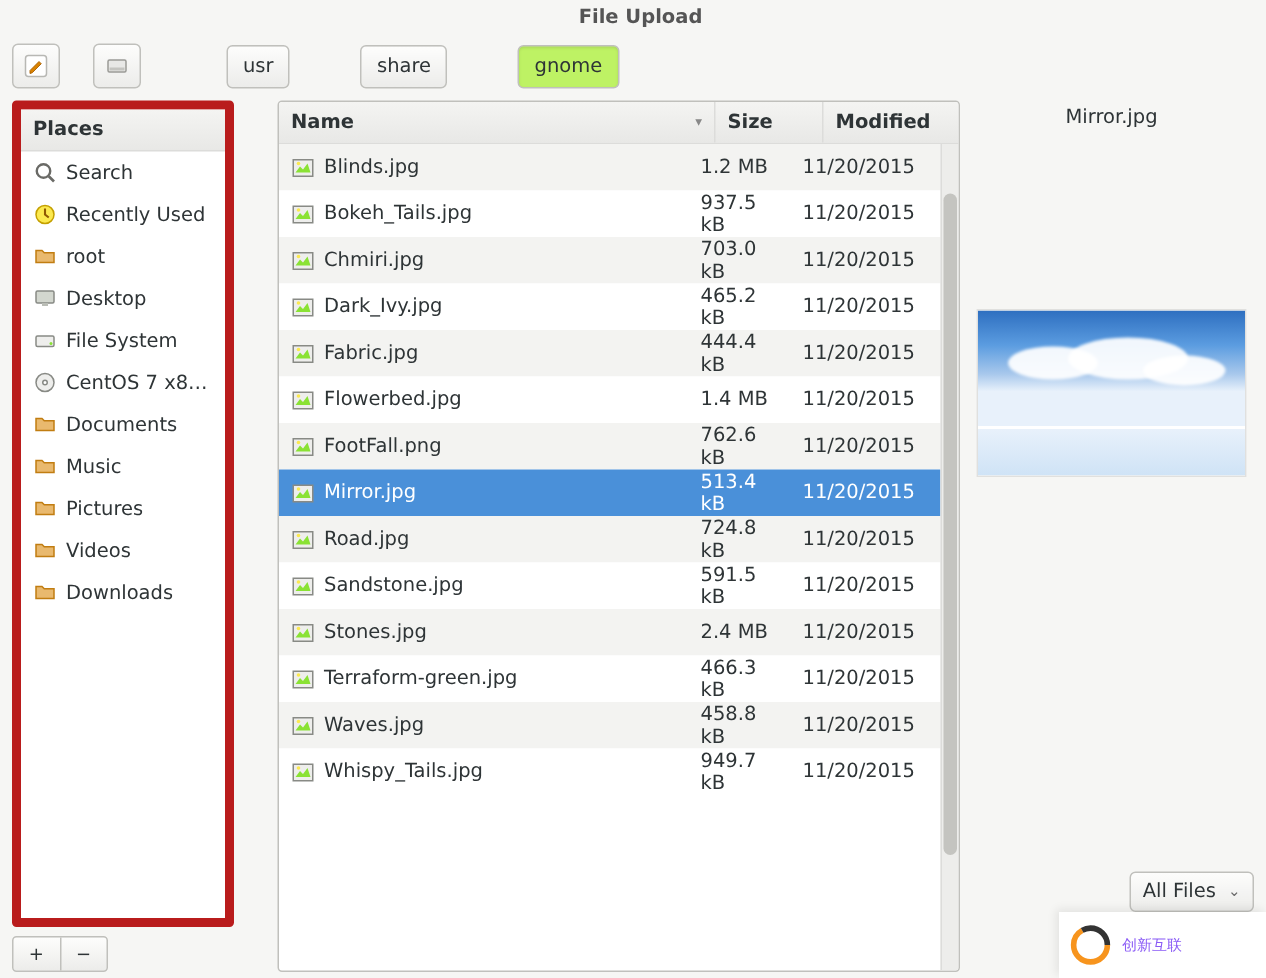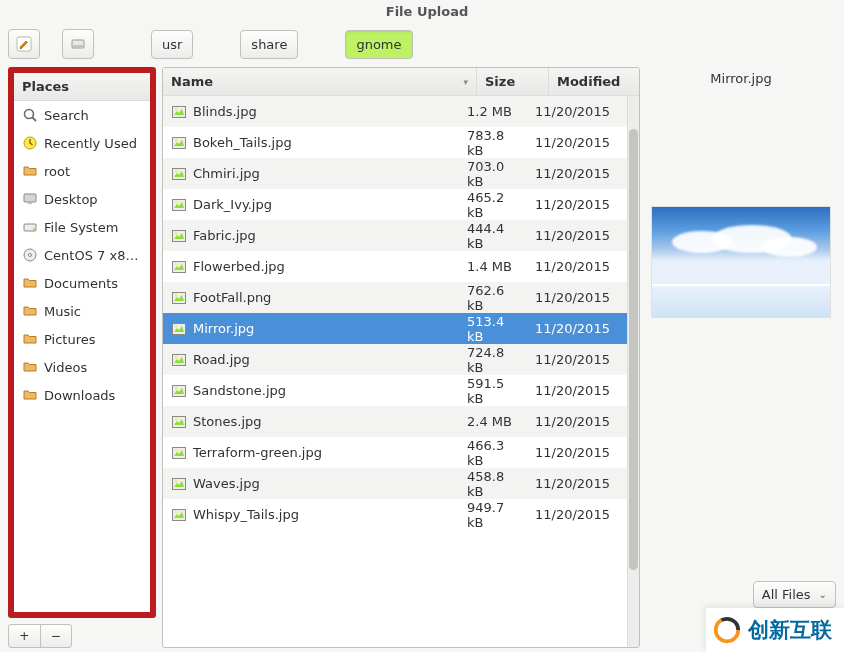--- a/index.html
+++ b/index.html
@@ -105,21 +105,21 @@
   .mini-btn {
     flex: 1;
     display: flex; align-items: center; justify-content: center;
     padding: 4px 0;
     cursor: pointer;
     font-size: 12px;
   }
   .mini-btn + .mini-btn { border-left: 1px solid #c0c0bc; }
   .file-panel {
     flex: 1;
-    display: flex; flex-direction: column;
+    display: flex; flex-direction: column; margin-left: 23px;
   }
   .file-list {
     flex: 1;
     border: 1px solid #c0c0bc;
     border-radius: 3px;
     background: #fff;
     overflow: hidden;
     display: flex; flex-direction: column;
   }
   .col-header {
@@ -257,21 +257,21 @@
     width: 138px; height: 44px;
     background: #fff;
     box-shadow: -2px -2px 6px rgba(0,0,0,0.08);
     display: flex; align-items: center;
     padding-left: 6px;
     gap: 6px;
   }
   .wm-logo {
     width: 30px; height: 30px;
   }
-  .wm-text { font-size: 21px; font-weight: bold; color: #0369a1; }
+  .wm-text { font-size: 10px; font-weight: normal; color: #8b5cf6; }
   
   .rows-inner { position: relative; padding-right: 12px; }
 </style>
 </head>
 <body>
 
 <div class="window">
 
   <div class="titlebar">File Upload</div>
 
@@ -411,21 +411,21 @@
               </div>
               <div class="frow">
                 <div class="fcell-name">
                   <span class="file-icon"><svg viewBox="0 0 16 16">
                       <rect x="1.5" y="2.5" width="13" height="11" fill="#eeeeec" stroke="#888a85"></rect>
                       <polygon points="3,11 6,7 8,9 11,5 13,11" fill="#8ae234"></polygon>
                       <circle cx="5" cy="5" r="1.2" fill="#fce94f"></circle>
                     </svg></span>
                   <span>Bokeh_Tails.jpg</span>
                 </div>
-                <div class="fcell-size">783.8 kB</div>
+                <div class="fcell-size">937.5 kB</div>
                 <div class="fcell-mod">11/20/2015</div>
               </div>
               <div class="frow">
                 <div class="fcell-name">
                   <span class="file-icon"><svg viewBox="0 0 16 16">
                       <rect x="1.5" y="2.5" width="13" height="11" fill="#eeeeec" stroke="#888a85"></rect>
                       <polygon points="3,11 6,7 8,9 11,5 13,11" fill="#8ae234"></polygon>
                       <circle cx="5" cy="5" r="1.2" fill="#fce94f"></circle>
                     </svg></span>
                   <span>Chmiri.jpg</span>

